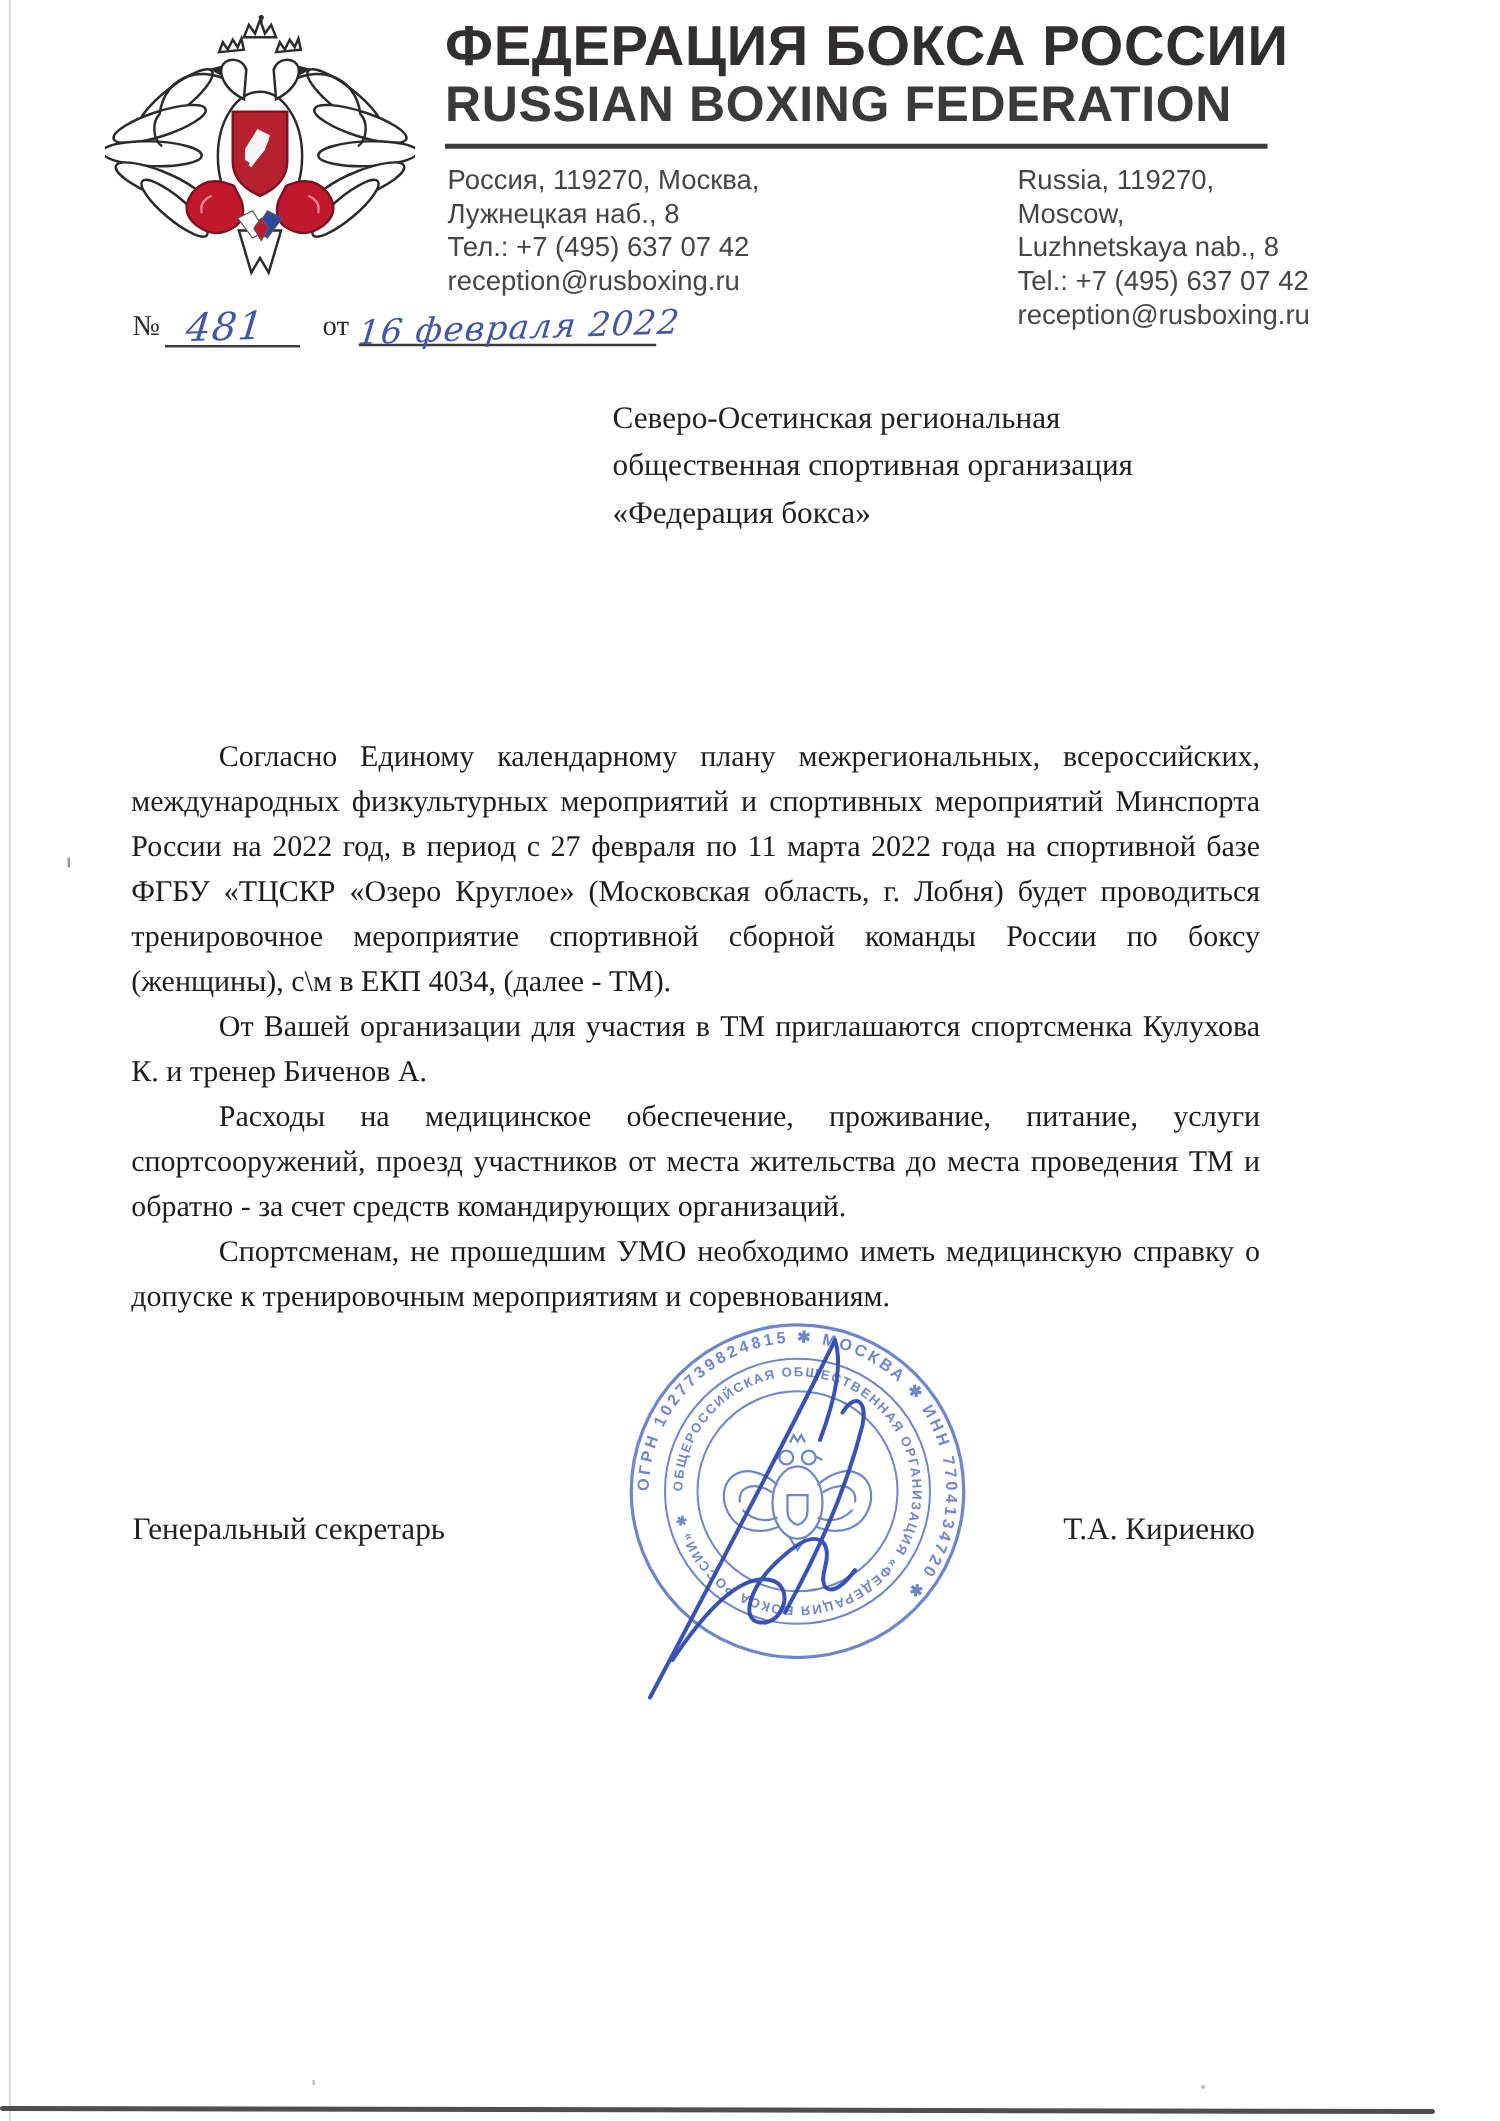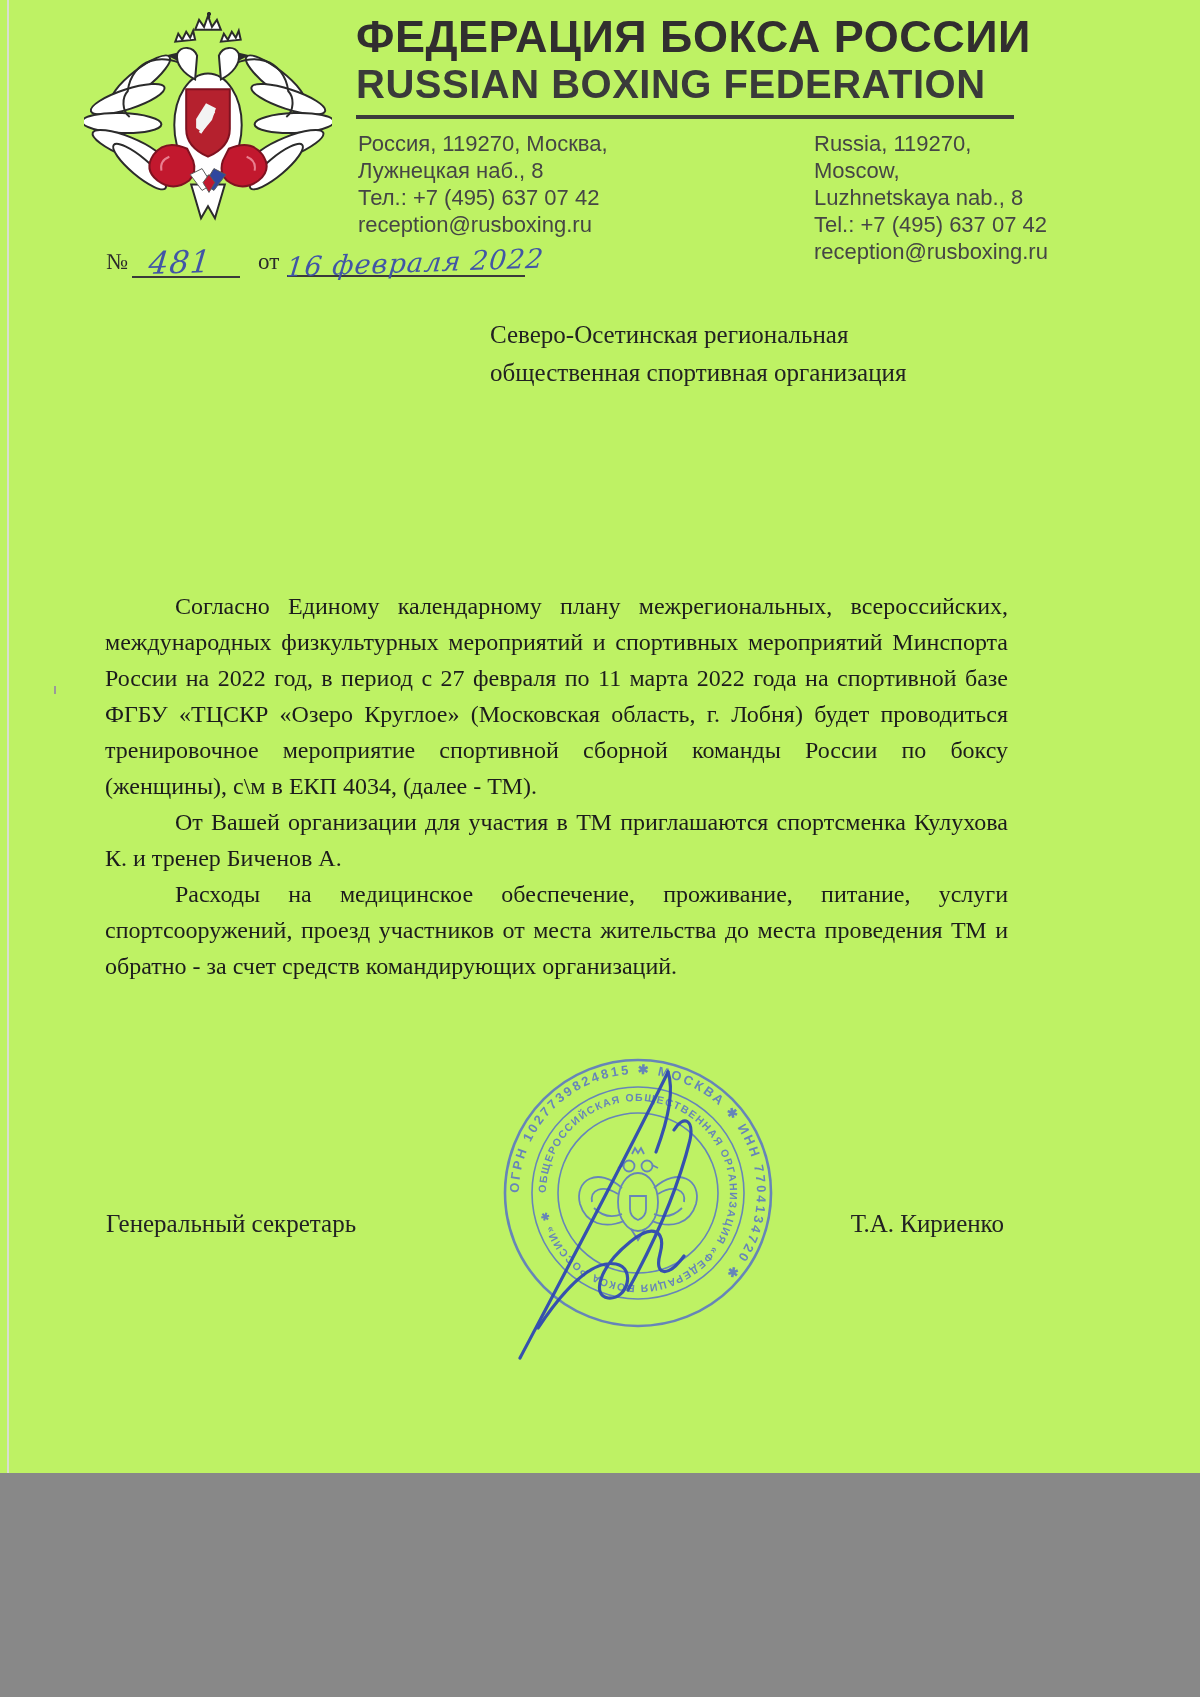--- a/index.html
+++ b/index.html
@@ -1,17 +1,17 @@
 <!DOCTYPE html>
 <html lang="ru"><head>
 <meta charset="utf-8">
 <style>
   html,body{margin:0;padding:0;background:#888;}
   .page{
-    position:relative;width:1200px;height:1473px;background:#bef264;
+    position:relative;width:1200px;height:1697px;background:#ffffff;
     margin:0 auto;overflow:hidden;
     font-family:"Liberation Serif",serif;color:#1d1d1d;
   }
   
   .scan-edge-left{position:absolute;left:7px;top:0;bottom:0;width:2px;background:#dcdcdc;opacity:.9;}
   .scan-edge-bottom{position:absolute;left:0;top:1686px;width:1148px;height:4px;background:#4e4e4e;transform:rotate(0.12deg);border-radius:2px;}
   .speck{position:absolute;background:#9a9a9a;}
   .speck-a{left:54px;top:686px;width:2px;height:8px;}
   .speck-b{left:961px;top:1668px;width:3px;height:3px;background:#b5b5b5;border-radius:50%;}
   .speck-c{left:250px;top:1664px;width:2px;height:4px;background:#c0c0c0;}
@@ -137,26 +137,28 @@
     </div>
   </div>
 
   <div class="ref-line">
     <span class="printed">№</span><span class="uline uline-no"><span class="hand hand-no">481</span></span><span class="printed ot">от</span><span class="uline uline-date"><span class="hand hand-date">16 февраля 2022</span></span>
   </div>
 
   <div class="recipient">
     <div>Северо-Осетинская региональная</div>
     <div>общественная спортивная организация</div>
+    <div>«Федерация бокса»</div>
   </div>
 
   <div class="body-text">
     <p>Согласно Единому календарному плану межрегиональных, всероссийских, международных физкультурных мероприятий и спортивных мероприятий Минспорта России на 2022 год, в период с 27 февраля по 11 марта 2022 года на спортивной базе ФГБУ «ТЦСКР «Озеро Круглое» (Московская область, г. Лобня) будет проводиться тренировочное мероприятие спортивной сборной команды России по боксу (женщины), с\м в ЕКП 4034, (далее - ТМ).</p>
     <p>От Вашей организации для участия в ТМ приглашаются спортсменка Кулухова К. и тренер Биченов А.</p>
     <p>Расходы на медицинское обеспечение, проживание, питание, услуги спортсооружений, проезд участников от места жительства до места проведения ТМ и обратно - за счет средств командирующих организаций.</p>
+    <p>Спортсменам, не прошедшим УМО необходимо иметь медицинскую справку о допуске к тренировочным мероприятиям и соревнованиям.</p>
   </div>
 
   <div class="sig-title">Генеральный секретарь</div>
   <div class="sig-name">Т.А. Кириенко</div>
 
   <div class="stamp-wrap">
     <svg viewBox="0 0 320 340" width="320" height="340">
       <defs>
         <path id="arcOuter" d="M41,165 A119,119 0 0 1 279,165 A119,119 0 0 1 41,165"></path>
         <path id="arcInner" d="M68,165 A92,92 0 0 1 252,165 A92,92 0 0 1 68,165"></path>

